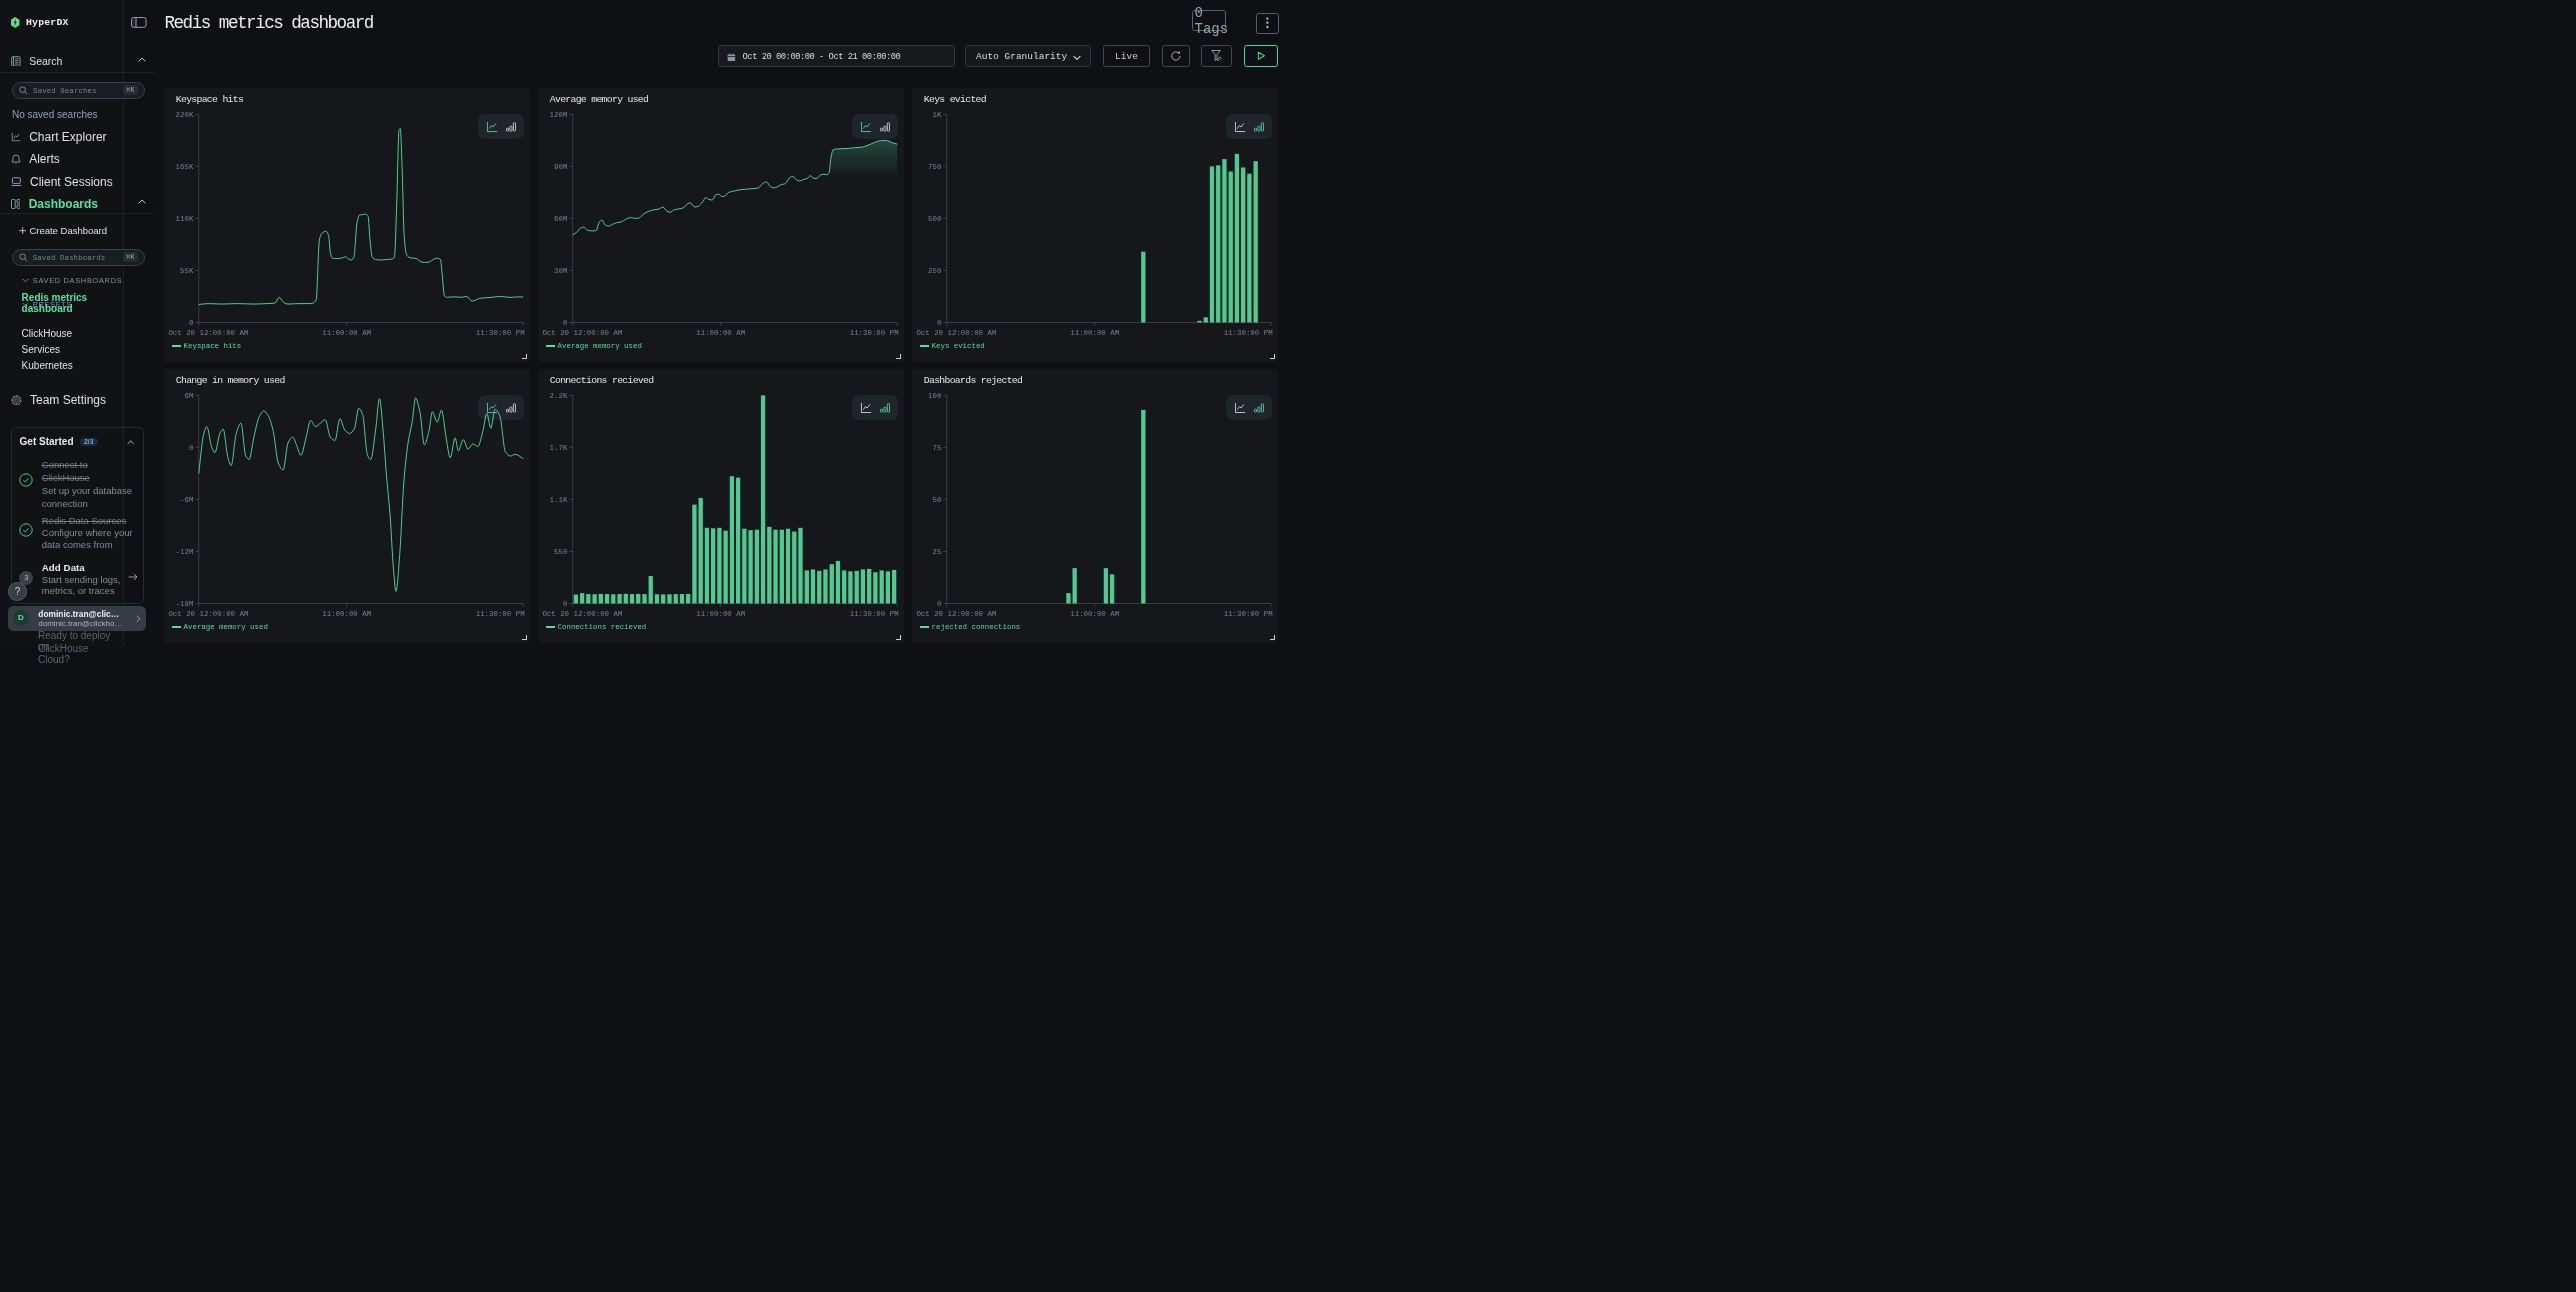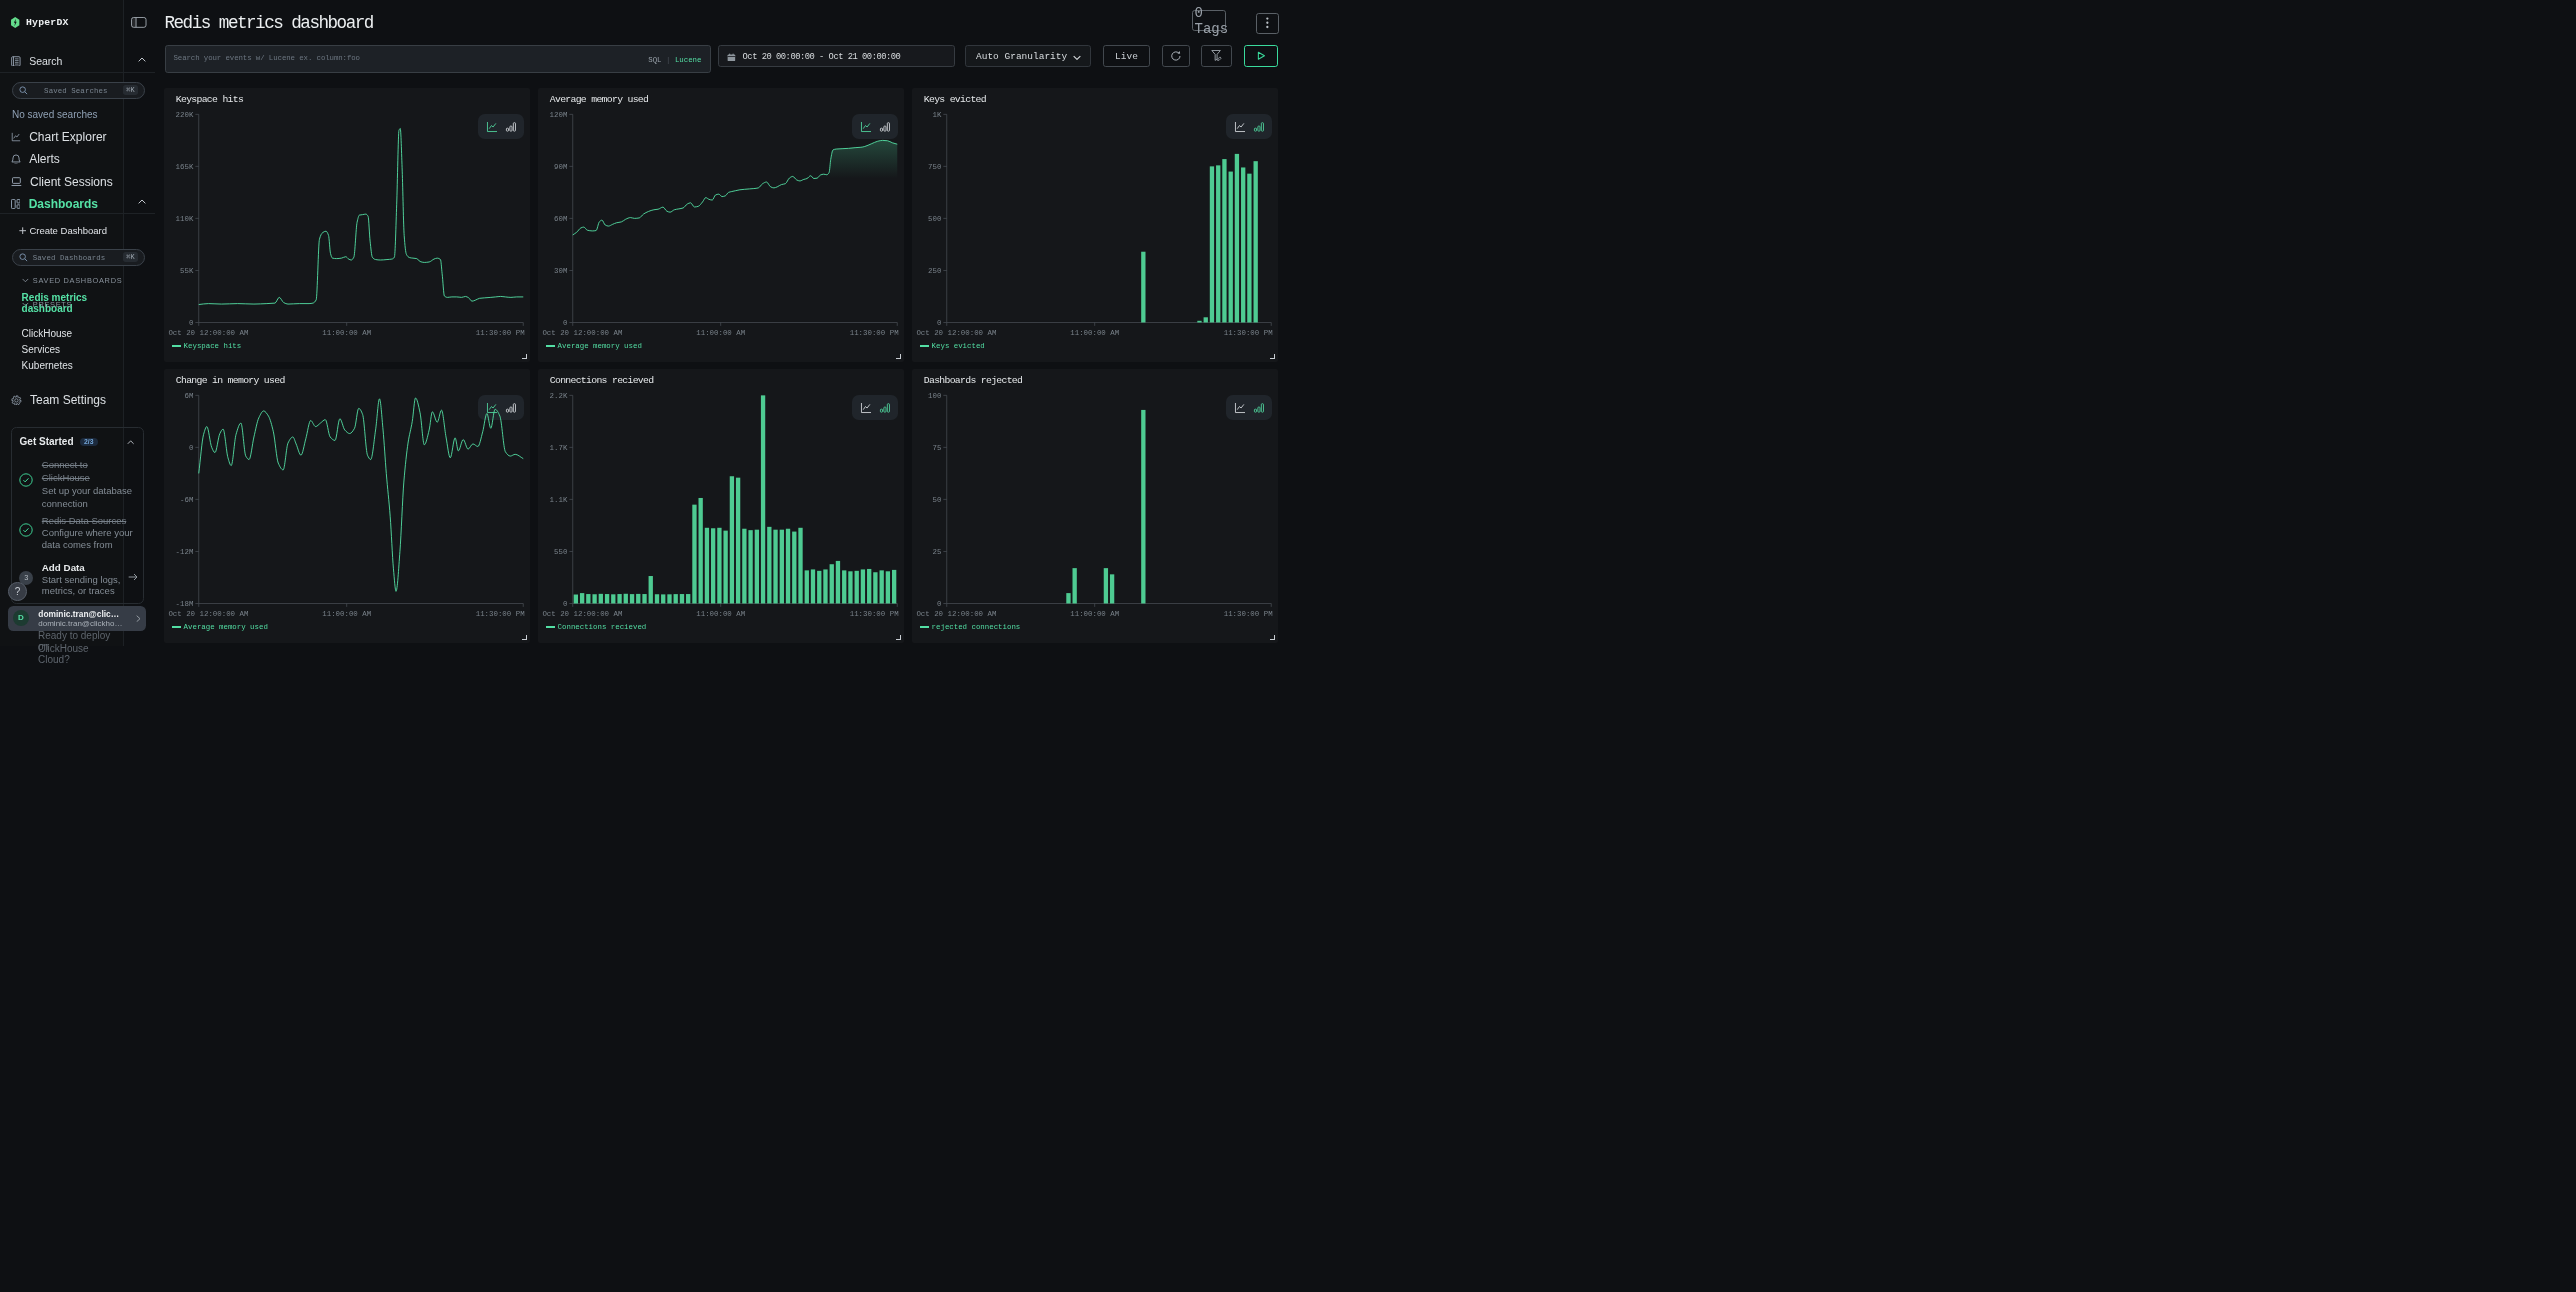--- a/index.html
+++ b/index.html
@@ -47,21 +47,21 @@
   <svg style="position:absolute;left:138px;top:57px" width="8" height="5.4" viewBox="0 0 12 8" fill="none">
       <path d="M1 6.5 L6 1.5 L11 6.5" stroke="#c6cbd1" stroke-width="1.5"></path>
     </svg>
   <div style="position:absolute;left:0;top:72px;width:155px;border-top:0.7px solid #1e2226"></div>
 
   <div class="pill" style="top:82px">
     <svg style="margin-left:6.8px" width="8.8" height="8.8" viewBox="0 0 13 13" fill="none">
         <circle cx="5.4" cy="5.4" r="4.1" stroke="#7c93ad" stroke-width="1.4"></circle>
         <line x1="8.6" y1="8.6" x2="12" y2="12" stroke="#7c93ad" stroke-width="1.4"></line>
       </svg>
-    <span class="ph" style="margin-left:16px">Saved Searches</span>
+    <span class="ph" style="margin-left:5px">Saved Searches</span>
     <span class="kbd">⌘K</span>
   </div>
 
   <div style="position:absolute;left:12px;top:109px;font-size:10px;color:#8fa0b4">No saved searches</div>
 
   <div class="nav" style="top:130px">
     <svg width="10" height="10" viewBox="0 0 18 18" fill="none">
         <path d="M2.2 1.5 V15.8 H16.5" stroke="#a3b0c0" stroke-width="1.3"></path>
         <path d="M4.8 11.5 L8.2 6.8 L10.6 9 L14.8 3.6" stroke="#a3b0c0" stroke-width="1.3"></path>
       </svg>
@@ -176,24 +176,20 @@
       </svg>
     0 Tags</div>
   <div class="btn" style="left:1101px;top:12.5px;width:22.6px;height:21px;border-color:#5a6066">
     <svg width="2.7" height="11.5" viewBox="0 0 4 17">
         <circle cx="2" cy="2.2" r="1.7" fill="#b9bfc5"></circle>
         <circle cx="2" cy="8.5" r="1.7" fill="#b9bfc5"></circle>
         <circle cx="2" cy="14.8" r="1.7" fill="#b9bfc5"></circle>
       </svg>
     </div>
 
-  <div style="position:absolute;left:9.5px;top:45px;width:546px;height:28px;border-radius:2.7px;background:#1d2126;border:0.7px solid #383e44">
-    <span class="mono" style="position:absolute;left:8px;top:8px;font-size:7.4px;letter-spacing:-0.1px;color:#6c7680">Search your events w/ Lucene ex. column:foo</span>
-    <span class="mono" style="position:absolute;right:8px;top:9.5px;font-size:7.4px"><span style="color:#98a1a9">SQL</span><span style="color:#4a5158"> | </span><span style="color:#54dfa4">Lucene</span></span>
-  </div>
 
   <div style="position:absolute;left:563px;top:45px;width:237px;height:22px;border-radius:2.7px;background:#17191d;border:0.7px solid #363b41">
     <svg style="position:absolute;left:7.8px;top:6.8px" width="8.8" height="8.8" viewBox="0 0 14 14" fill="none">
         <rect x="1" y="2.2" width="12" height="10.6" rx="1.4" fill="#8f979e"></rect>
         <rect x="3.4" y="0.6" width="1.8" height="3" rx="0.9" fill="#8f979e"></rect>
         <rect x="8.8" y="0.6" width="1.8" height="3" rx="0.9" fill="#8f979e"></rect>
         <line x1="1" y1="5.6" x2="13" y2="5.6" stroke="#17191d" stroke-width="1.3"></line>
       </svg>
     <span class="mono" style="position:absolute;left:23.6px;top:6px;font-size:8.8px;letter-spacing:-0.5px;color:#d7dbde">Oct 20 00:00:00 - Oct 21 00:00:00</span>
   </div>

